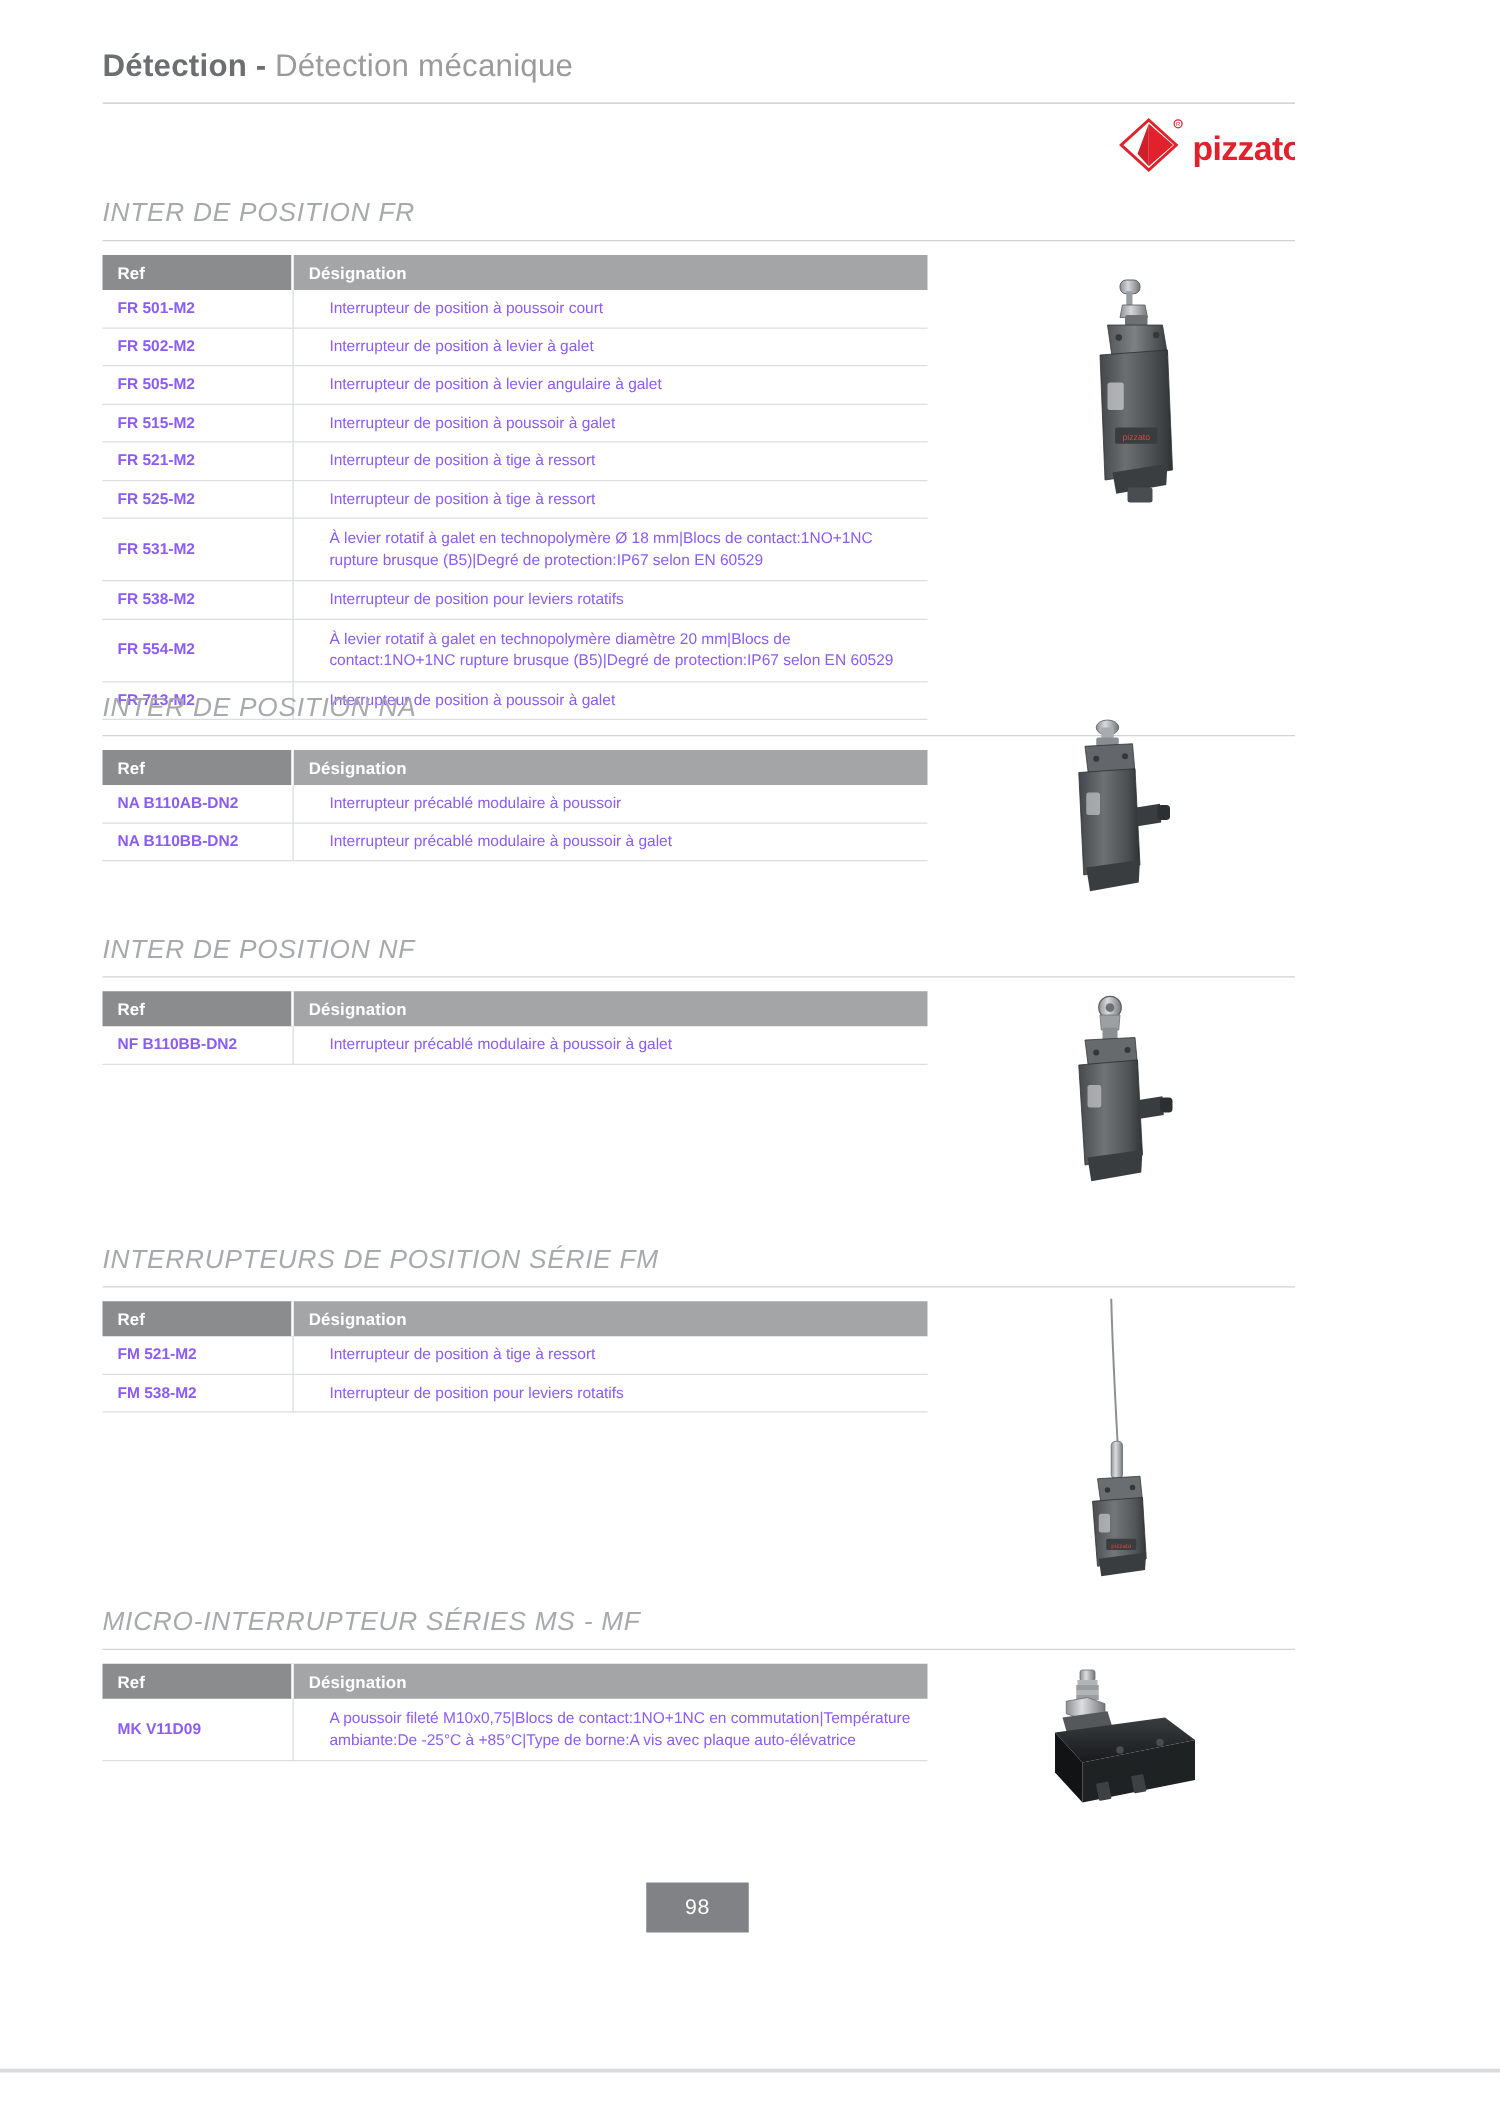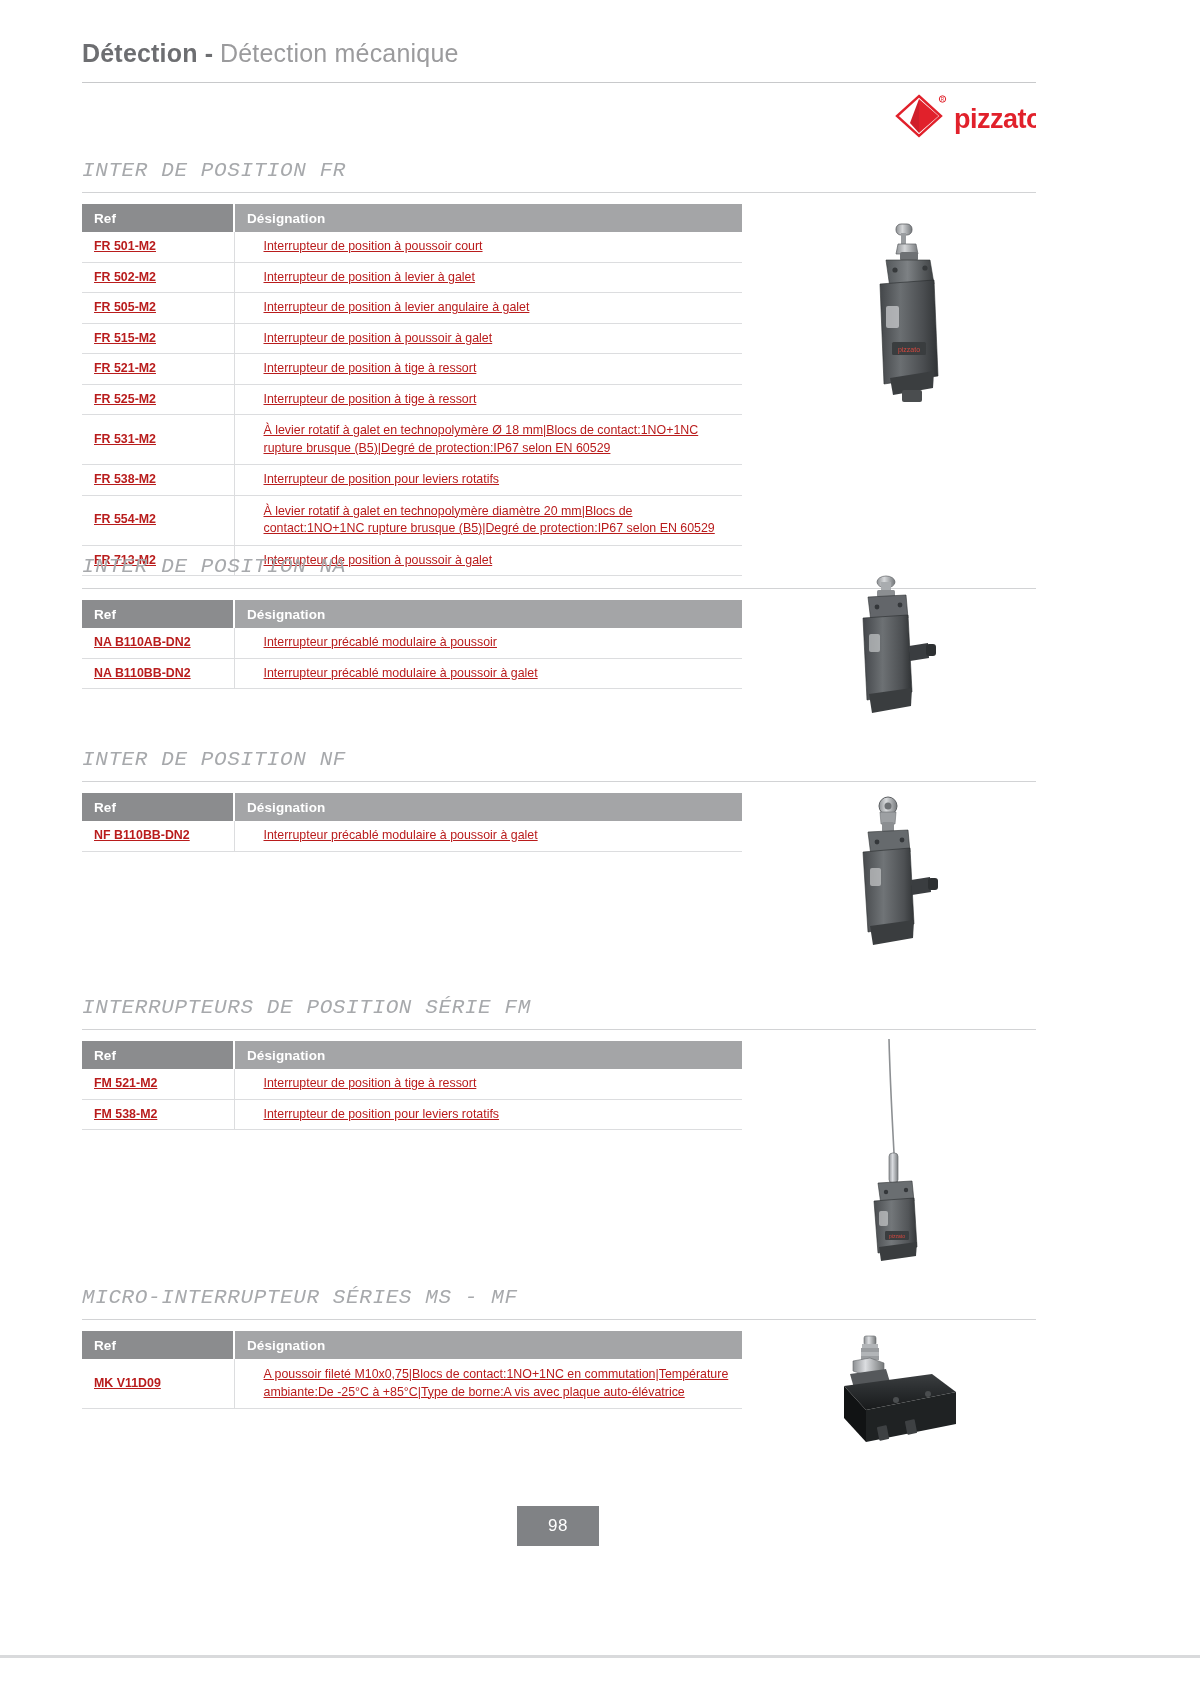--- a/index.html
+++ b/index.html
@@ -72,21 +72,20 @@
   .section { position: absolute; left: 82px; width: 954px; }
 
   .section-title {
     font-style: italic;
     font-size: 21px;
     line-height: 26px;
     color: #a7a9ac;
     letter-spacing: 0.6px;
     font-weight: normal;
     white-space: nowrap;
-    font-family: Liberation Mono, monospace;
   }
   .section-rule {
     margin-top: 8px;
     width: 954px;
     height: 1px;
     background: #d2d3d5;
   }
 
   
   .tbl {
@@ -112,25 +111,24 @@
     background: #8b8c8e;
     border-right: 2px solid #ffffff;
   }
   .tbl thead th.th-des {
     background: #a4a5a7;
   }
 
   .tbl tbody td {
     font-size: 12.4px;
     line-height: 17.5px;
-    color: #b91c1c;
+    color: #8b5cf6;
     border-bottom: 1px solid #dcdddf;
     vertical-align: middle;
     padding: 6px 0 6px 0;
-    text-decoration: underline;
   }
   .tbl tbody td.td-ref {
     font-weight: bold;
     padding-left: 12px;
     border-right: 1px solid #dcdddf;
     white-space: nowrap;
   }
   .tbl tbody td.td-des {
     padding-left: 29px;
     padding-right: 10px;

